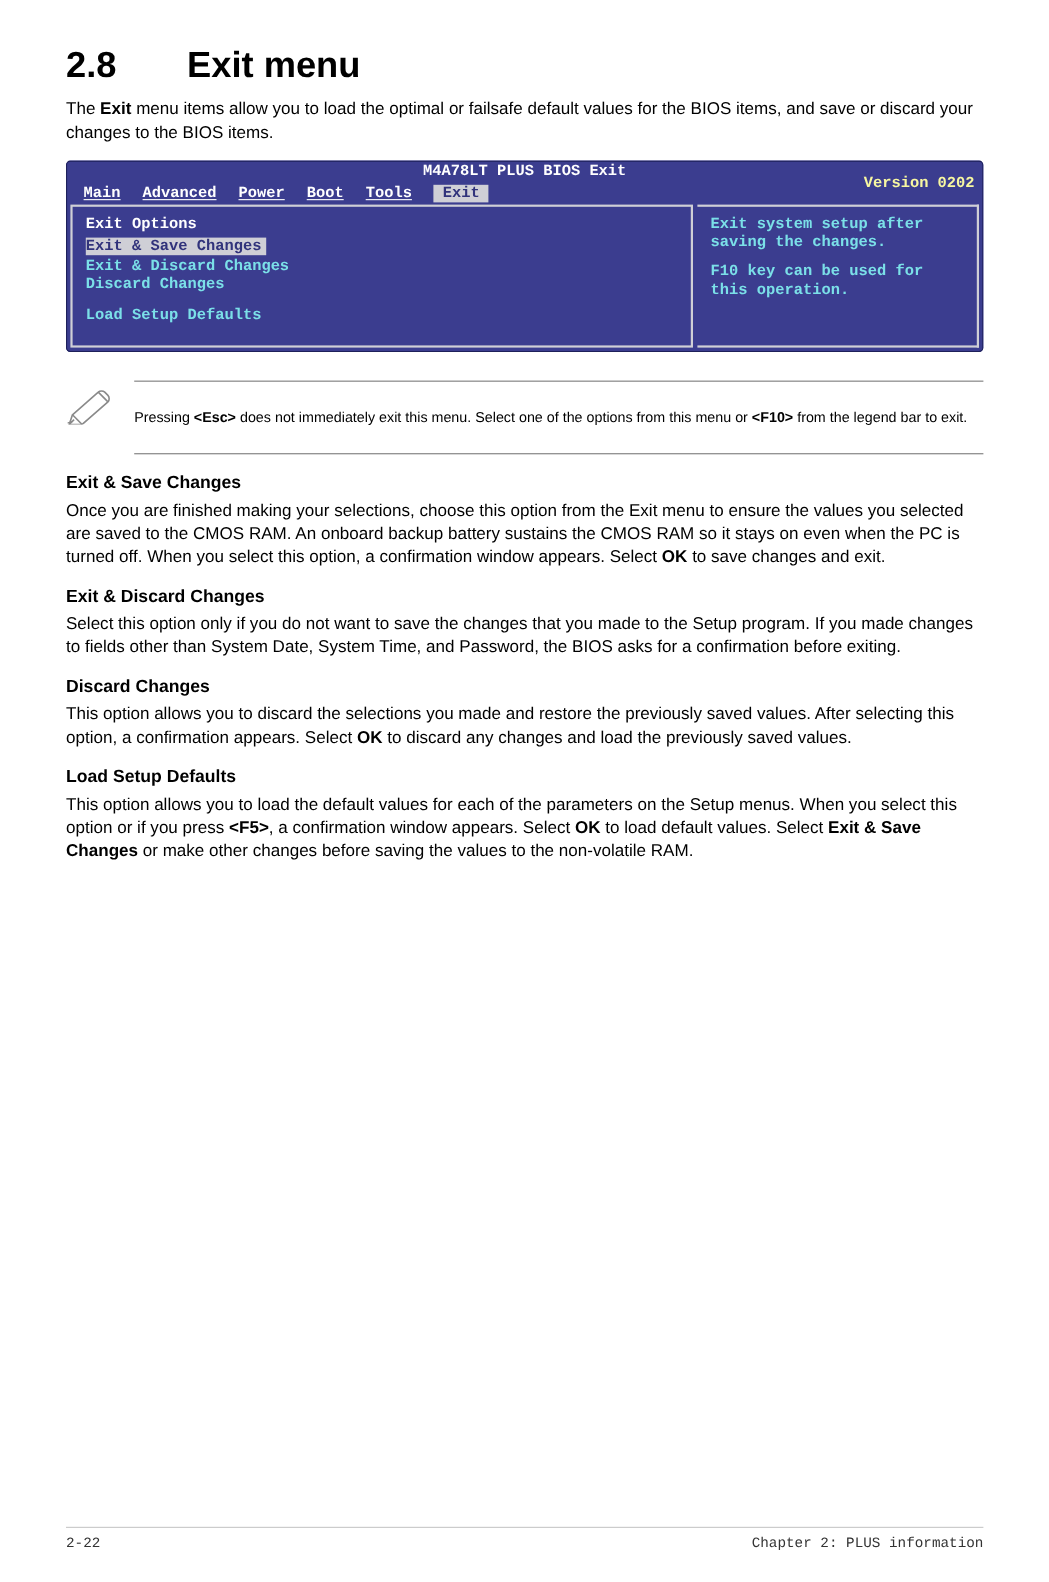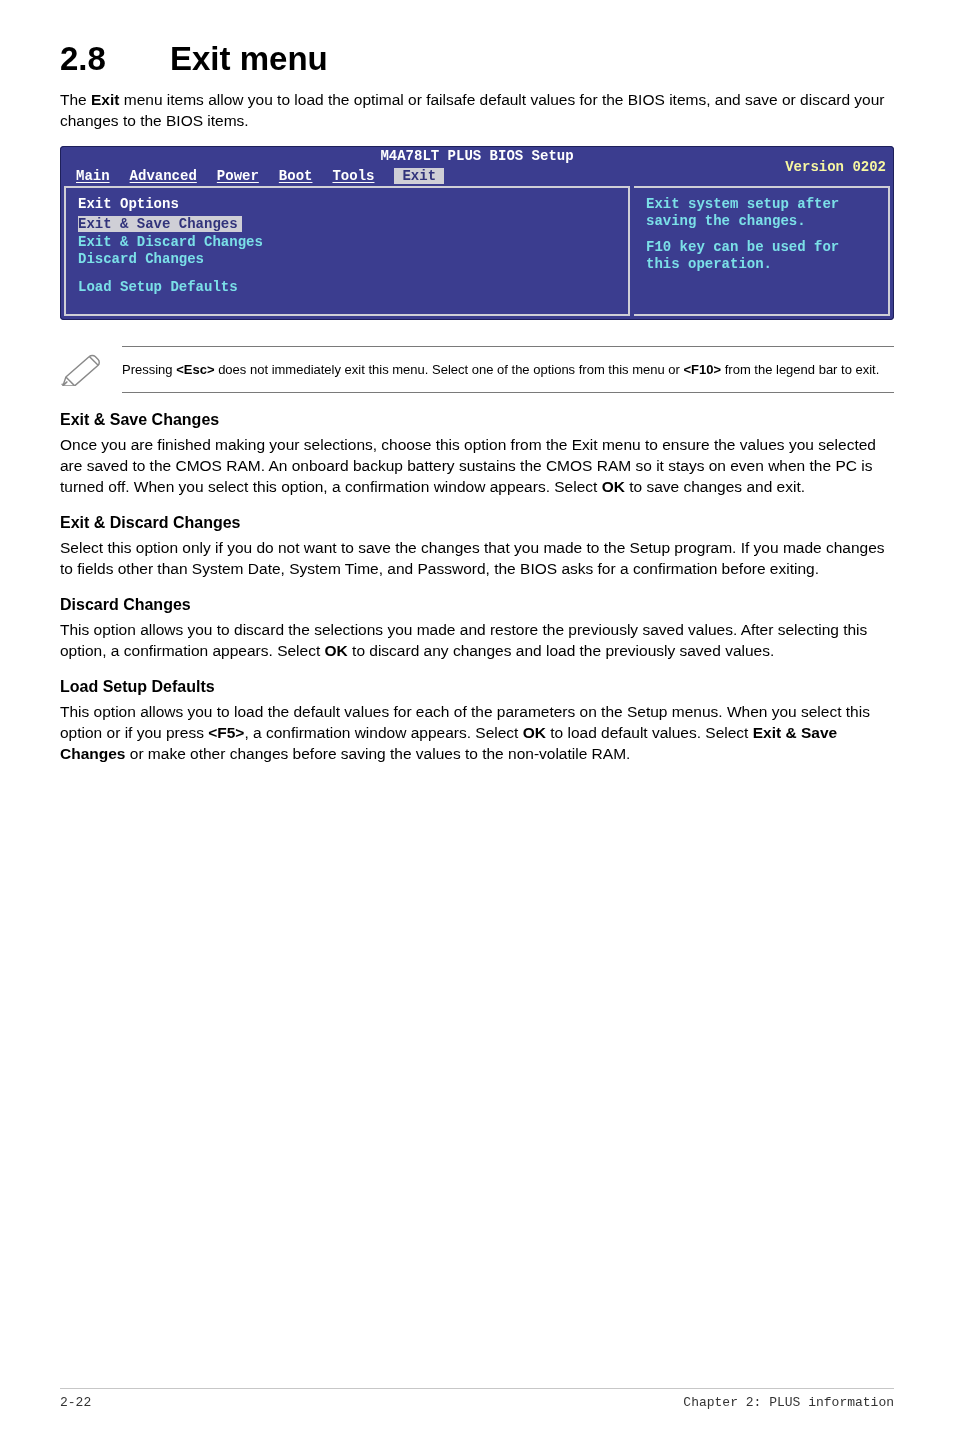--- a/index.html
+++ b/index.html
@@ -138,21 +138,21 @@
 .note-icon {
   width: 44px;
   flex: 0 0 44px;
   padding-top: 6px;
 }
 .note-icon svg { width: 44px; height: 34px; }
 .note-text-wrap {
   flex: 1;
   border-top: 1px solid #7a7a7a;
   border-bottom: 1px solid #7a7a7a;
-  padding: 14px 0;
+  padding: 24px 0;
 }
 .note-text {
   font-size: 13px;
   line-height: 1.35;
 }
 
 
 .footer {
   position: absolute;
   bottom: 28px;
@@ -176,21 +176,21 @@
     <span class="num">2.8</span><span>Exit menu</span>
   </h1>
 
   <p class="body">
     <span>The </span><b>Exit</b><span> menu items allow you to load the optimal or failsafe default values for the BIOS items, and save or discard your changes to the BIOS items.</span>
   </p>
 
   <div class="bios-wrap">
     <div class="bios">
       <div class="bios-header">
-        <div class="bios-title">M4A78LT PLUS BIOS Setup</div>
+        <div class="bios-title">M4A78LT PLUS BIOS Exit</div>
         <div class="bios-version">Version 0202</div>
         <div class="bios-tabs">
           <span class="bios-tab">Main</span>
           <span class="bios-tab">Advanced</span>
           <span class="bios-tab">Power</span>
           <span class="bios-tab">Boot</span>
           <span class="bios-tab">Tools</span>
           <span class="bios-tab active">Exit</span>
         </div>
       </div>

